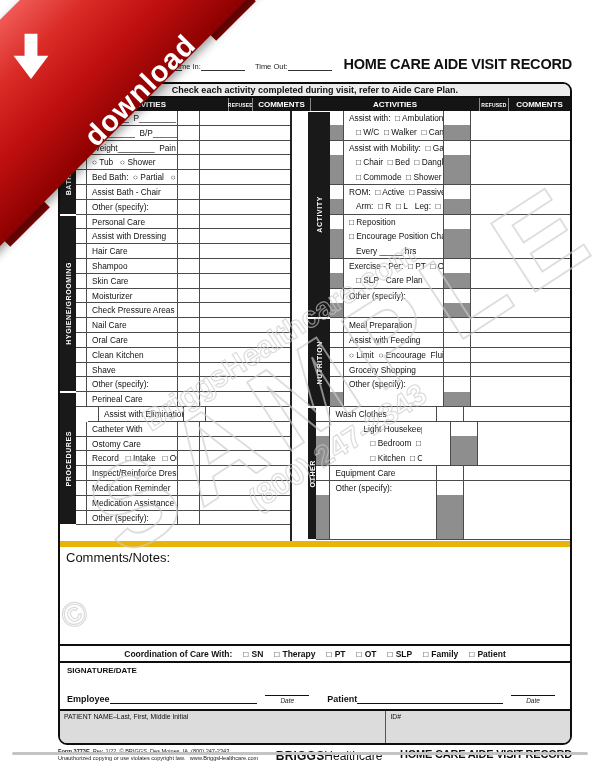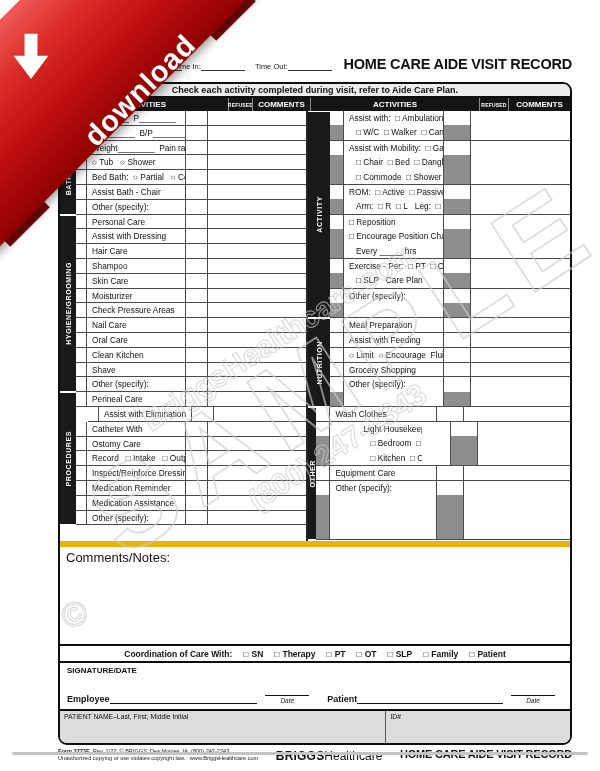--- a/index.html
+++ b/index.html
@@ -19,21 +19,21 @@
   .colheads{height:13px;background:#141414;display:flex;color:#fff;align-items:stretch;}
   .ch{display:flex;align-items:center;justify-content:center;font-weight:bold;font-size:8px;border-left:1px solid #8a8a8a;}
   .ch:first-child{border-left:none;}
   .ch.small{font-size:5px;letter-spacing:.2px;}
   .ch-act-l{width:168px;} .ch-ref-l{width:23px;} .ch-com-l{width:57px;}
   .ch-act-r{width:168px;} .ch-ref-r{width:28px;} .ch-com-r{flex:1;}
   
   .gridarea{height:430px;display:flex;overflow:hidden;}
   .half{display:flex;flex-direction:column;}
   .half-left{width:248px;}
-  .half-right{width:262px;border-left:2px solid #222;flex:1;}
+  .half-right{width:262px;border-left:2px solid #222;flex:1;padding-left:16px;}
   .section{display:flex;}
   .sbar{background:#191919;color:#fff;display:flex;align-items:center;justify-content:center;margin:1px 0;}
   .half-left .sbar{width:16px;} .half-right .sbar{width:22px;}
   .sbar span{writing-mode:vertical-rl;transform:rotate(180deg);font-size:7px;font-weight:bold;letter-spacing:.6px;white-space:nowrap;}
   .scontent{flex:1;display:flex;flex-direction:column;}
   .group{display:flex;border-bottom:1px solid #4a4a4a;box-sizing:border-box;}
   .ccol,.rcol{display:flex;flex-direction:column;box-sizing:border-box;}
   .half-left .ccol{width:11px;border-right:1px solid #4a4a4a;}
   .half-right .ccol{width:14px;border-right:1px solid #4a4a4a;}
   .half-left .rcol{width:23px;border-left:1px solid #4a4a4a;border-right:1px solid #4a4a4a;}

